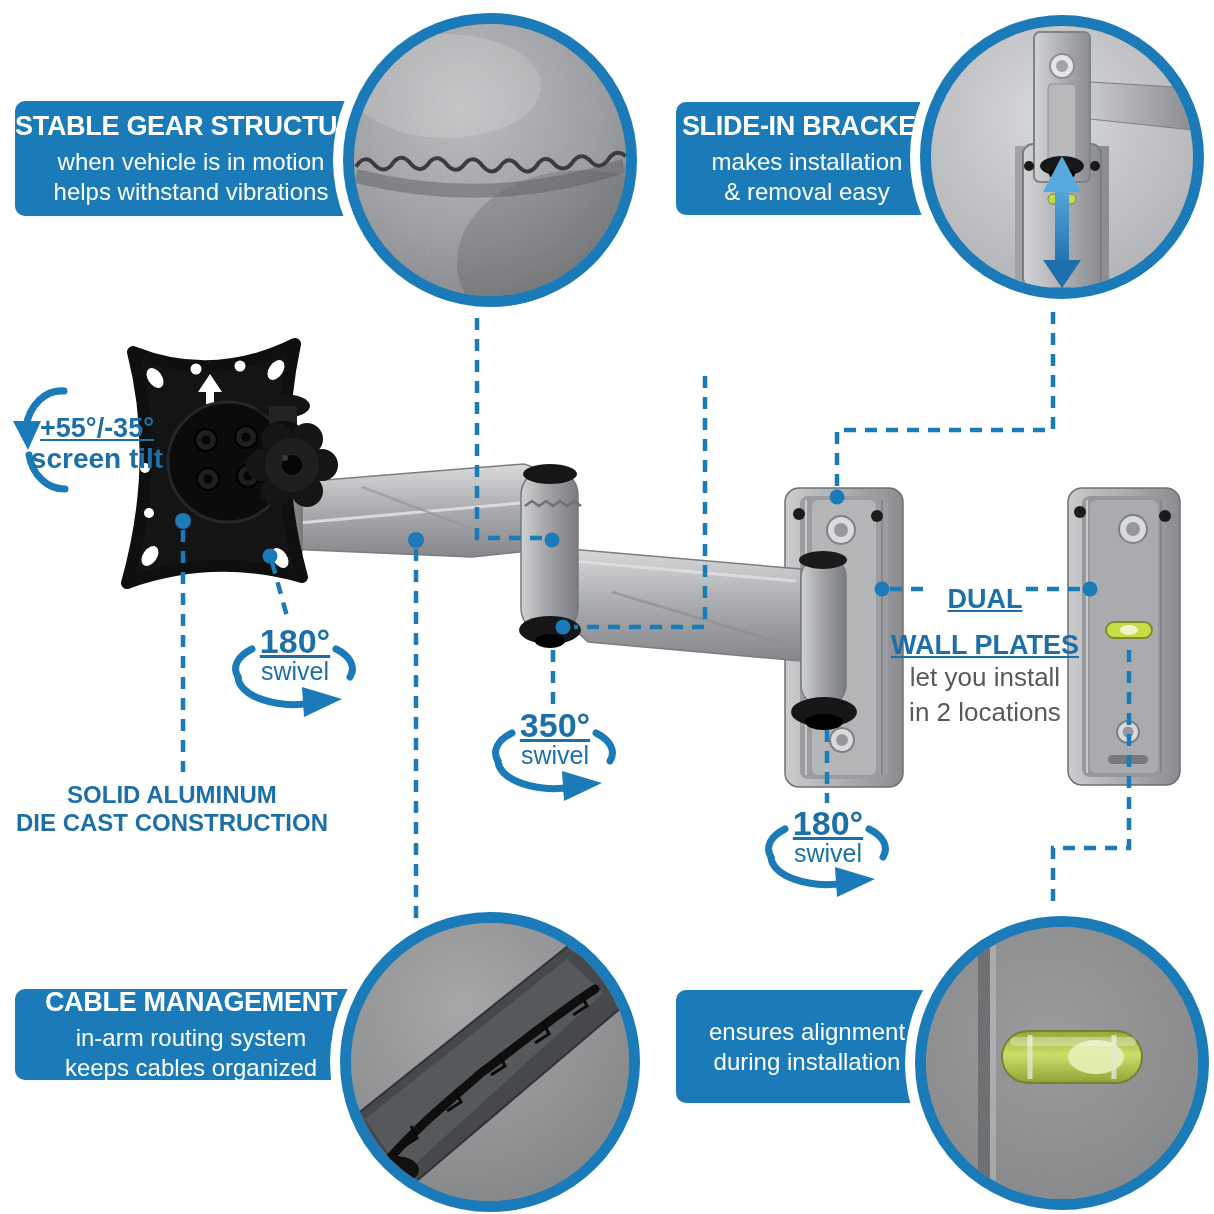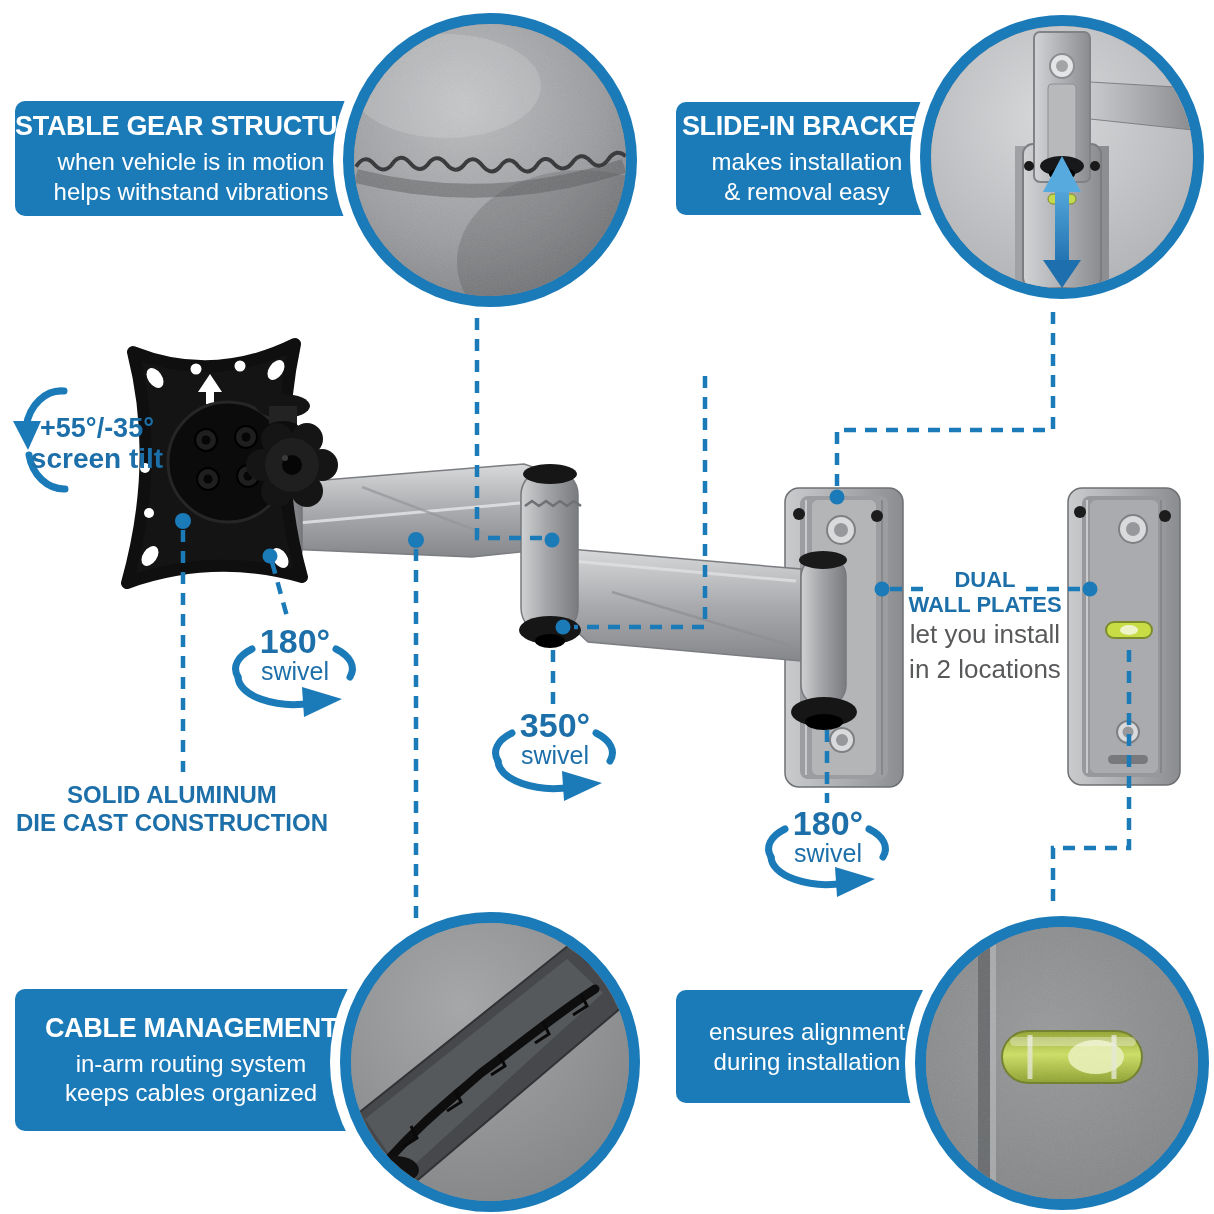--- a/index.html
+++ b/index.html
@@ -5,46 +5,46 @@
   html,body{margin:0;padding:0;background:#fff;}
   .canvas{position:relative;width:1214px;height:1214px;background:#fff;overflow:hidden;
           font-family:"Liberation Sans",sans-serif;}
   
   .box{position:absolute;background:#1b7ab8;border-radius:10px;color:#fff;text-align:center;
        display:flex;flex-direction:column;justify-content:center;z-index:1;box-sizing:border-box;}
   .box .t{font-weight:bold;font-size:27px;letter-spacing:-.3px;margin-bottom:5px;white-space:nowrap;}
   .box .b{font-size:24px;line-height:1.22;white-space:nowrap;}
   .box-tl{left:15px;top:101px;width:400px;height:115px;padding-right:48px;}
   .box-tr{left:676px;top:102px;width:288px;height:113px;padding-right:26px;}
-  .box-bl{left:15px;top:989px;width:400px;height:142px;padding-right:48px;}
+  .box-bl{left:15px;top:989px;width:400px;height:91px;padding-right:48px;}
   .box-br{left:676px;top:990px;width:288px;height:113px;padding-right:26px;}
   
   .halo{position:absolute;border-radius:50%;background:#fff;z-index:2;}
   .halo-tl{left:333px;top:3px;width:314px;height:314px;}
   .halo-tr{left:910px;top:5px;width:304px;height:304px;}
   .halo-bl{left:330px;top:902px;width:320px;height:320px;}
   .halo-br{left:905px;top:906px;width:314px;height:314px;}
   
   .art{position:absolute;left:0;top:0;z-index:2;}
   
   .pcircle{position:absolute;border-radius:50%;border:11px solid #1b7ab8;overflow:hidden;
            z-index:5;background:#909294;box-sizing:border-box;}
   .pc-tl{left:343px;top:13px;width:294px;height:294px;}
   .pc-tr{left:920px;top:15px;width:284px;height:284px;}
   .pc-bl{left:340px;top:912px;width:300px;height:300px;}
   .pc-br{left:915px;top:916px;width:294px;height:294px;}
   .pcircle svg{position:absolute;left:0;top:0;width:100%;height:100%;}
   
   .lbl{position:absolute;transform:translateX(-50%);text-align:center;z-index:4;color:#1d6fa9;
        white-space:nowrap;}
-  .lbl .big{font-weight:bold;line-height:1.12;}
+  .lbl .big{font-weight:bold;line-height:1.12;text-decoration:underline;}
   .viewing{left:700px;top:317px;font-size:23px;font-weight:bold;line-height:1.18;}
   .solid{left:172px;top:781px;font-size:24px;font-weight:bold;line-height:1.18;}
   .dual{left:985px;top:568px;}
-  .dual .big{font-size:22px;}
+  .dual .big{font-size:27px;margin-top:16px;}
   .dual .gray{color:#58595b;font-size:26px;font-weight:normal;line-height:1.32;}
   .dual .gray:first-of-type{margin-top:7px;}
   .tilt{left:97px;top:413px;}
   .tilt .big{font-size:27px;}
   .tilt .cap{font-size:28px;font-weight:bold;line-height:1.15;}
   .swivel .big{font-size:34px;line-height:1;}
   .swivel .cap{font-size:25px;font-weight:normal;line-height:1.1;}
   .sw1{left:295px;top:624px;}
   .sw2{left:555px;top:708px;}
   .sw3{left:828px;top:806px;}

